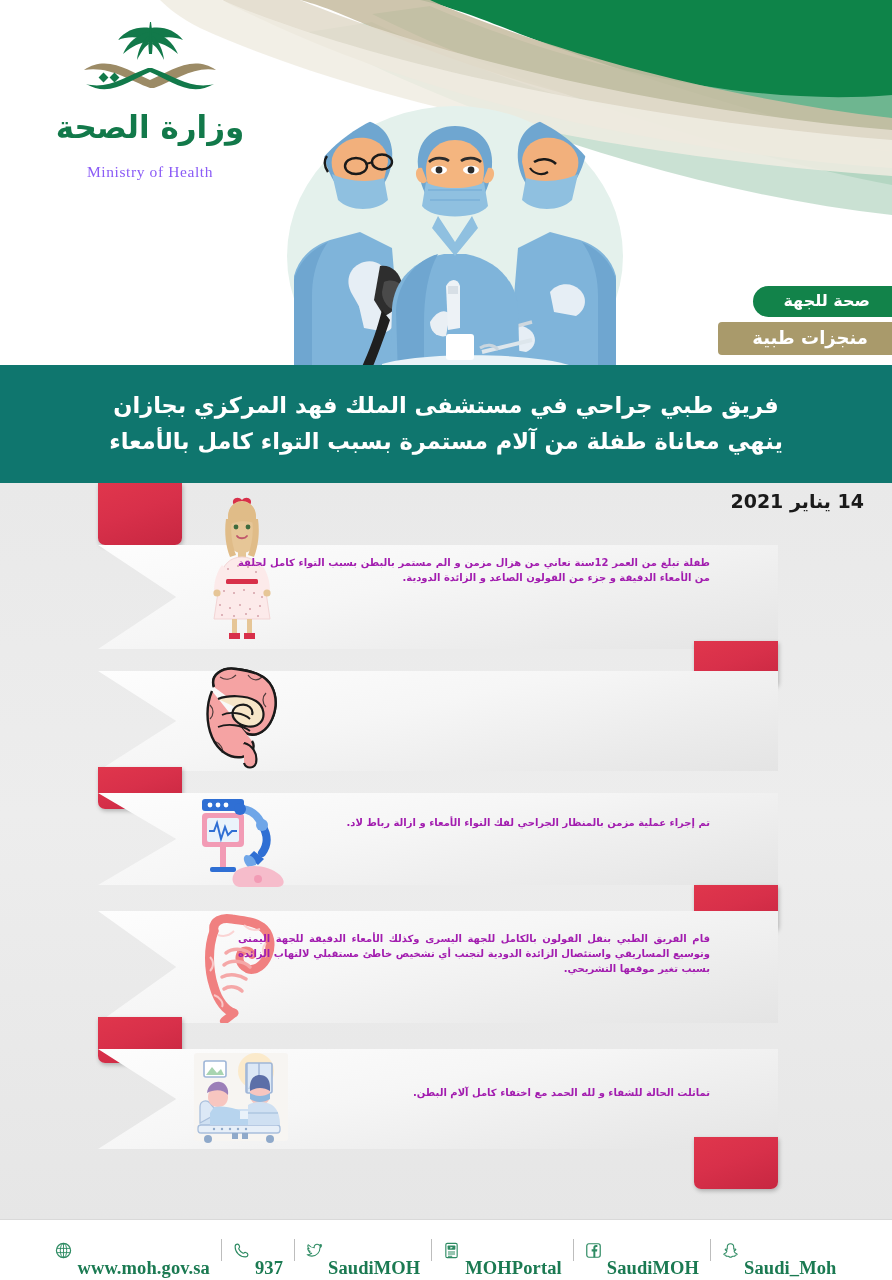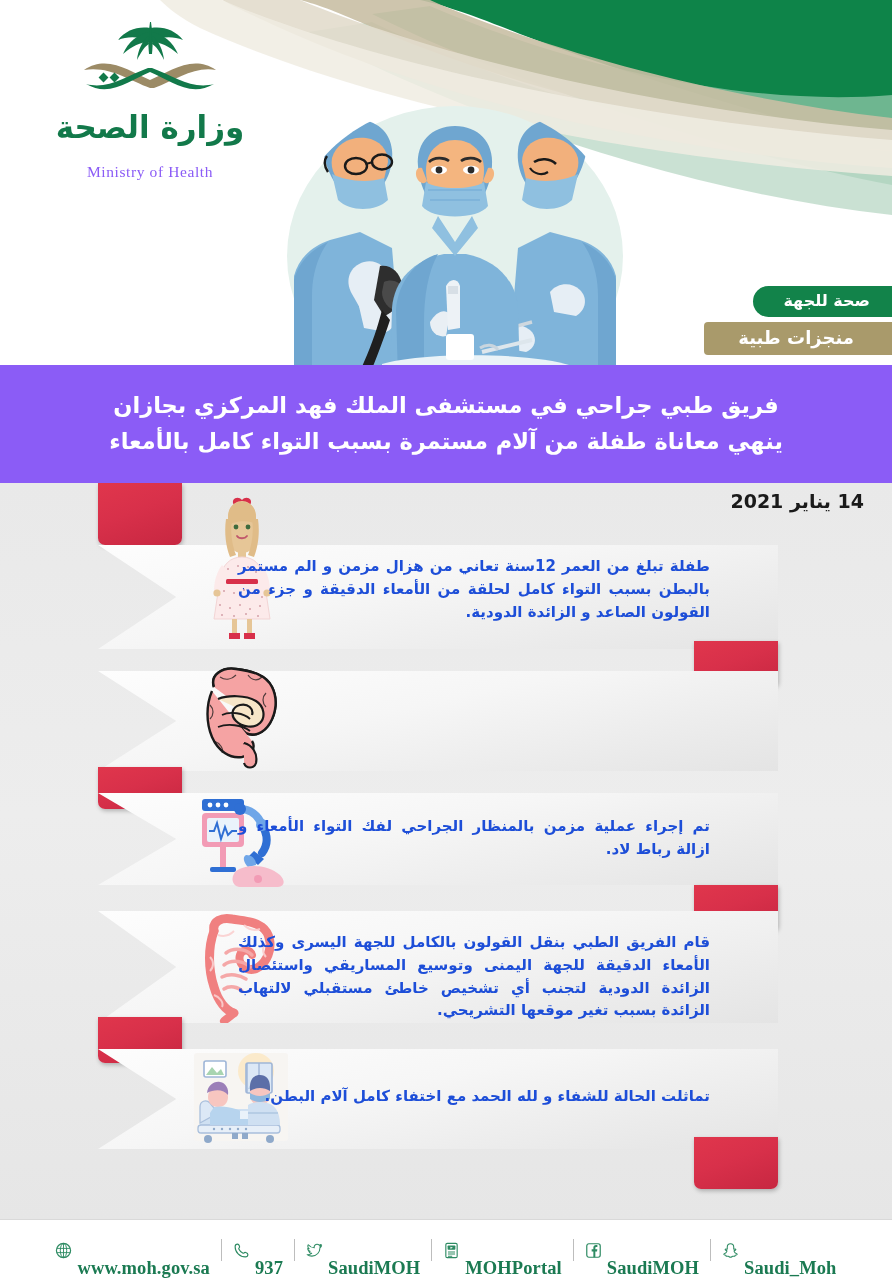--- a/index.html
+++ b/index.html
@@ -27,28 +27,28 @@
   
   .badge-green {
     position: absolute; right: 0; top: 286px; z-index: 7;
     background: #12834A; color: #fff; font-weight: bold;
     font-size: 16px; padding: 5px 22px 7px 30px;
     border-radius: 16px 0 0 16px; direction: rtl; letter-spacing: .2px;
   }
   .badge-tan {
     position: absolute; right: 0; top: 322px; z-index: 7;
     background: #A99A6B; color: #fff; font-weight: bold;
-    font-size: 18px; padding: 5px 38px 7px 34px;
+    font-size: 18px; padding: 5px 24px 7px 34px;
     border-radius: 4px 0 0 4px; direction: rtl; letter-spacing: .2px;
   }
 
   
   .title-banner {
     position: absolute; left: 0; top: 365px; width: 892px; height: 118px;
-    background: #8b5cf6; z-index: 8;
+    background: #0f766e; z-index: 8;
     display: flex; flex-direction: column; align-items: center; justify-content: center;
     direction: rtl; padding: 0 18px;
   }
   .title-banner .tl {
     color: #ffffff; font-weight: bold; font-size: 22.5px;
     line-height: 1.58; text-align: center; letter-spacing: .1px; white-space: nowrap;
   }
 
   
   .date {
@@ -82,22 +82,22 @@
     box-shadow: 1px 2px 4px rgba(0,0,0,.25);
   }
   .tab.left  { left: 98px;  border-radius: 0 0 0 0; }
   .tab.right { right: 114px; border-radius: 0 0 7px 7px; }
 
   .step-icon { position: absolute; width: 86px; height: 86px; }
   .step-icon svg { width: 100%; height: 100%; display: block; }
 
   .step-text {
     position: absolute; direction: rtl; text-align: justify;
-    color: #1d4ed8; font-weight: bold; line-height: 1.52;
-    font-size: 15px; letter-spacing: -.1px;
+    color: #a21caf; font-weight: bold; line-height: 1.52;
+    font-size: 10px; letter-spacing: -.1px;
   }
 
   
   .footer {
     position: absolute; left: 0; bottom: 0; width: 892px; height: 60px;
     background: #ffffff; z-index: 9;
     display: flex; align-items: center; justify-content: center; gap: 0;
     direction: ltr;
   }
   .fitem { display: flex; align-items: center; gap: 5px; padding: 0 11px; }

